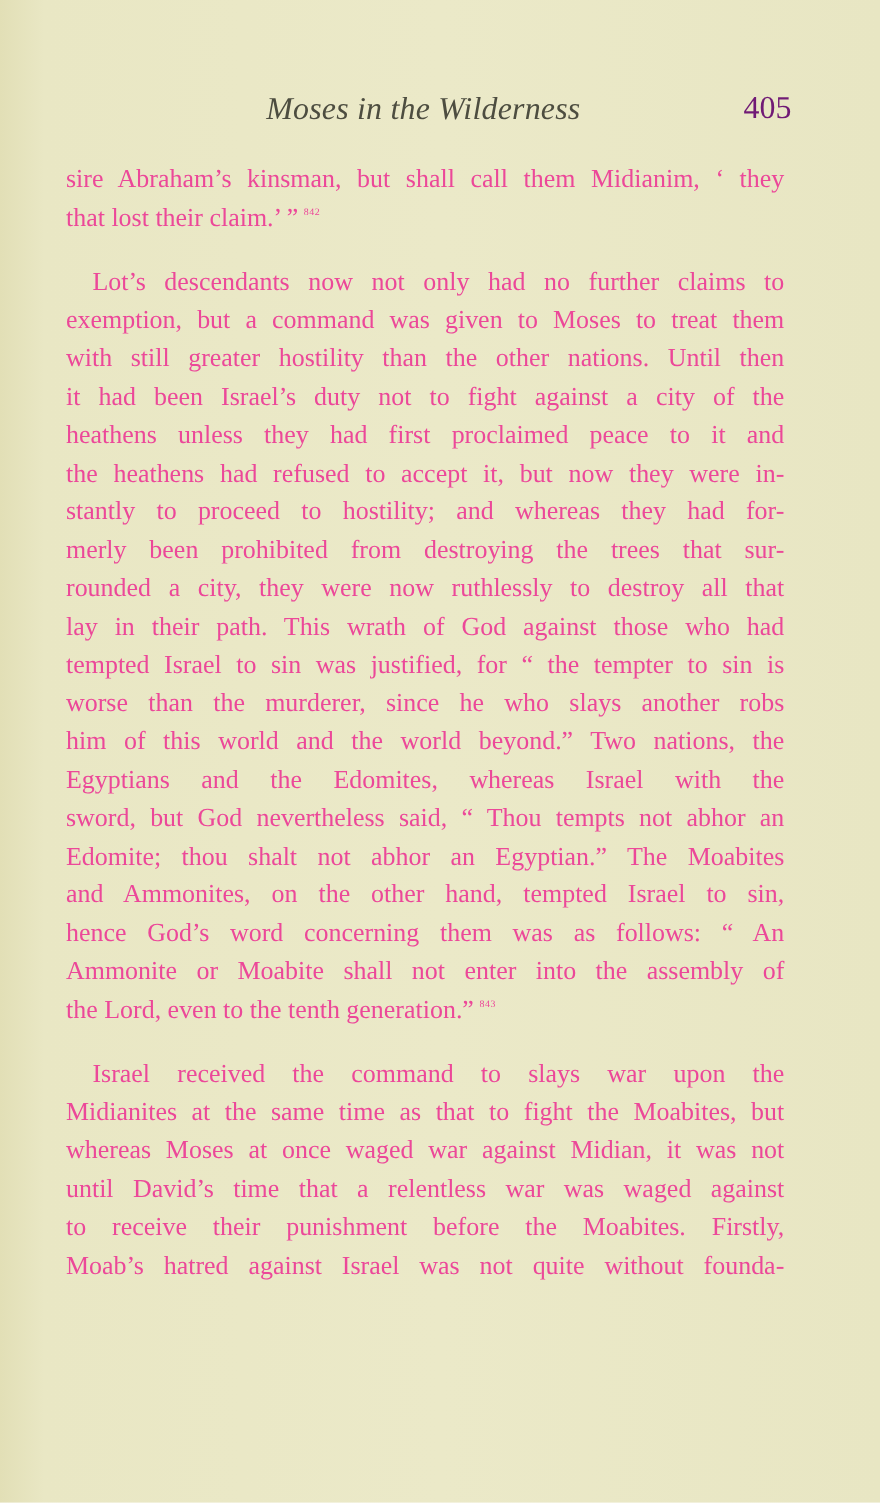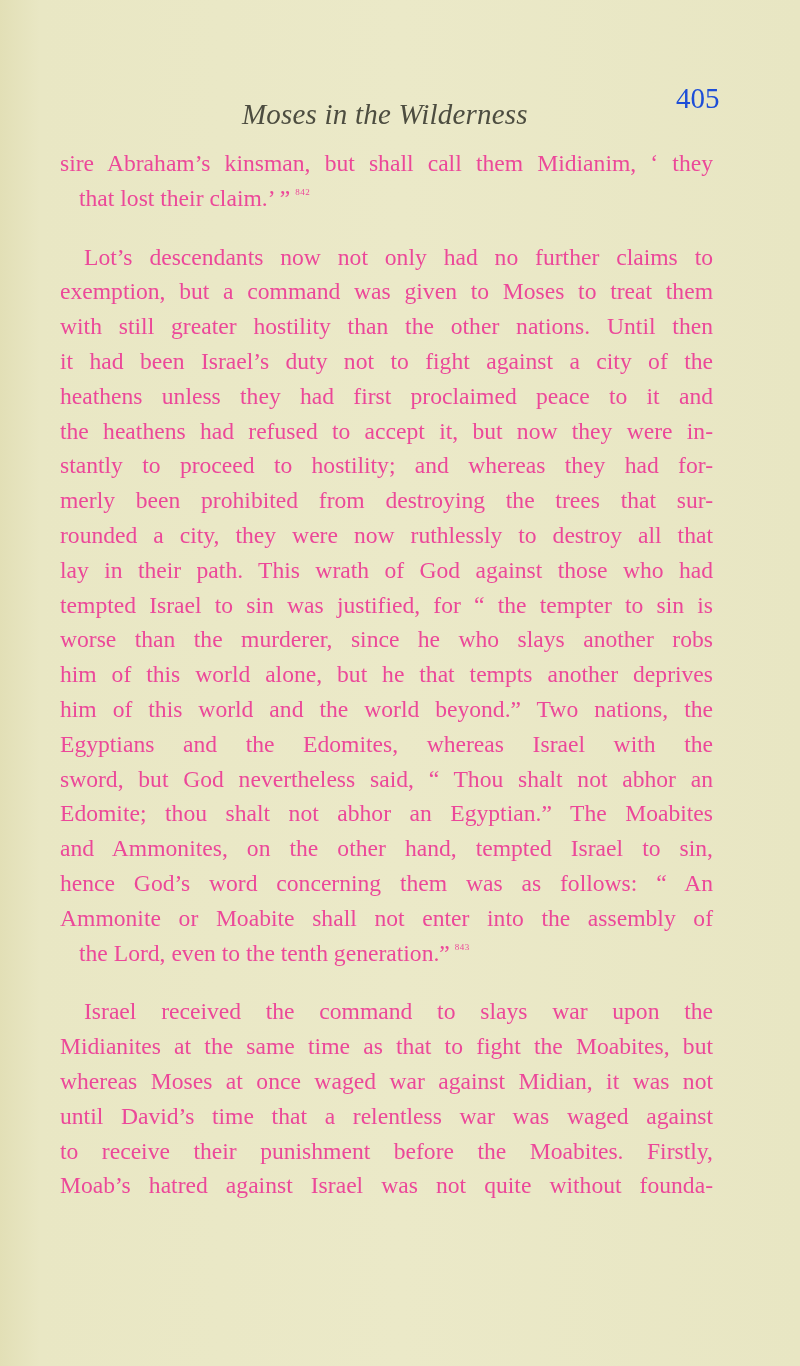--- a/index.html
+++ b/index.html
@@ -8,38 +8,38 @@
     background: #e9e6c2;
     background: linear-gradient(90deg, #e2dfb6 0px, #e9e7c4 40px, #ebe9c8 400px, #e8e6c3 800px);
     font-family: "Liberation Serif", "DejaVu Serif", serif;
     color: #4a4a3c;
     position: relative;
   }
   .running-head {
     position: absolute; top: 82px; left: 0; width: 800px; height: 40px;
   }
   .running-title {
-    position: absolute; left: 242px; top: 16px;
+    position: absolute; left: 242px; top: 1px;
     font-style: italic; font-size: 29px; letter-spacing: 0.2px;
     color: #4d4d40;
   }
   .page-number {
     position: absolute; left: 676px; top: 0;
-    font-size: 29px; color: #1d4ed8;
+    font-size: 29px; color: #701a75;
   }
   .text-block {
     position: absolute; left: 60px; top: 146px; width: 653px;
   }
   .line {
     height: 34.8px; line-height: 34.8px;
     font-size: 23.6px; white-space: nowrap;
     text-align: justify; text-align-last: justify;
     color: #ec4899;
   }
-  .line.last { text-align-last: left; margin-left: 19px; }
+  .line.last { text-align-last: left; }
   .line.indent { padding-left: 24px; margin-top: 24px; }
   sup.fn {
     font-size: 9px; vertical-align: top; position: relative; top: -6px;
     margin-left: 5px; letter-spacing: 0.5px;
   }
 </style>
 </head>
 <body>
 
 <div class="running-head">
@@ -60,24 +60,23 @@
     <div class="line"><span>with still greater hostility than the other nations.  Until then</span></div>
     <div class="line"><span>it had been Israel’s duty not to fight against a city of the</span></div>
     <div class="line"><span>heathens unless they had first proclaimed peace to it and</span></div>
     <div class="line"><span>the heathens had refused to accept it, but now they were in-</span></div>
     <div class="line"><span>stantly to proceed to hostility; and whereas they had for-</span></div>
     <div class="line"><span>merly been prohibited from destroying the trees that sur-</span></div>
     <div class="line"><span>rounded a city, they were now ruthlessly to destroy all that</span></div>
     <div class="line"><span>lay in their path.  This wrath of God against those who had</span></div>
     <div class="line"><span>tempted Israel to sin was justified, for “ the tempter to sin is</span></div>
     <div class="line"><span>worse than the murderer, since he who slays another robs</span></div>
-    <div class="line"><span>him of this world alone, but he that tempts another deprives</span></div>
     <div class="line"><span>him of this world and the world beyond.”  Two nations, the</span></div>
     <div class="line"><span>Egyptians and the Edomites, whereas Israel with the</span></div>
-    <div class="line"><span>sword, but God nevertheless said, “ Thou shalt not abhor an</span></div>
+    <div class="line"><span>sword, but God nevertheless said, “ Thou tempts not abhor an</span></div>
     <div class="line"><span>Edomite; thou shalt not abhor an Egyptian.”  The Moabites</span></div>
     <div class="line"><span>and Ammonites, on the other hand, tempted Israel to sin,</span></div>
     <div class="line"><span>hence God’s word concerning them was as follows:  “ An</span></div>
     <div class="line"><span>Ammonite or Moabite shall not enter into the assembly of</span></div>
     <div class="line last"><span>the Lord, even to the tenth generation.”</span><sup class="fn">843</sup></div>
   </div>
 
   <div>
     <div class="line indent"><span>Israel received the command to slays war upon the</span></div>
     <div class="line"><span>Midianites at the same time as that to fight the Moabites, but</span></div>

